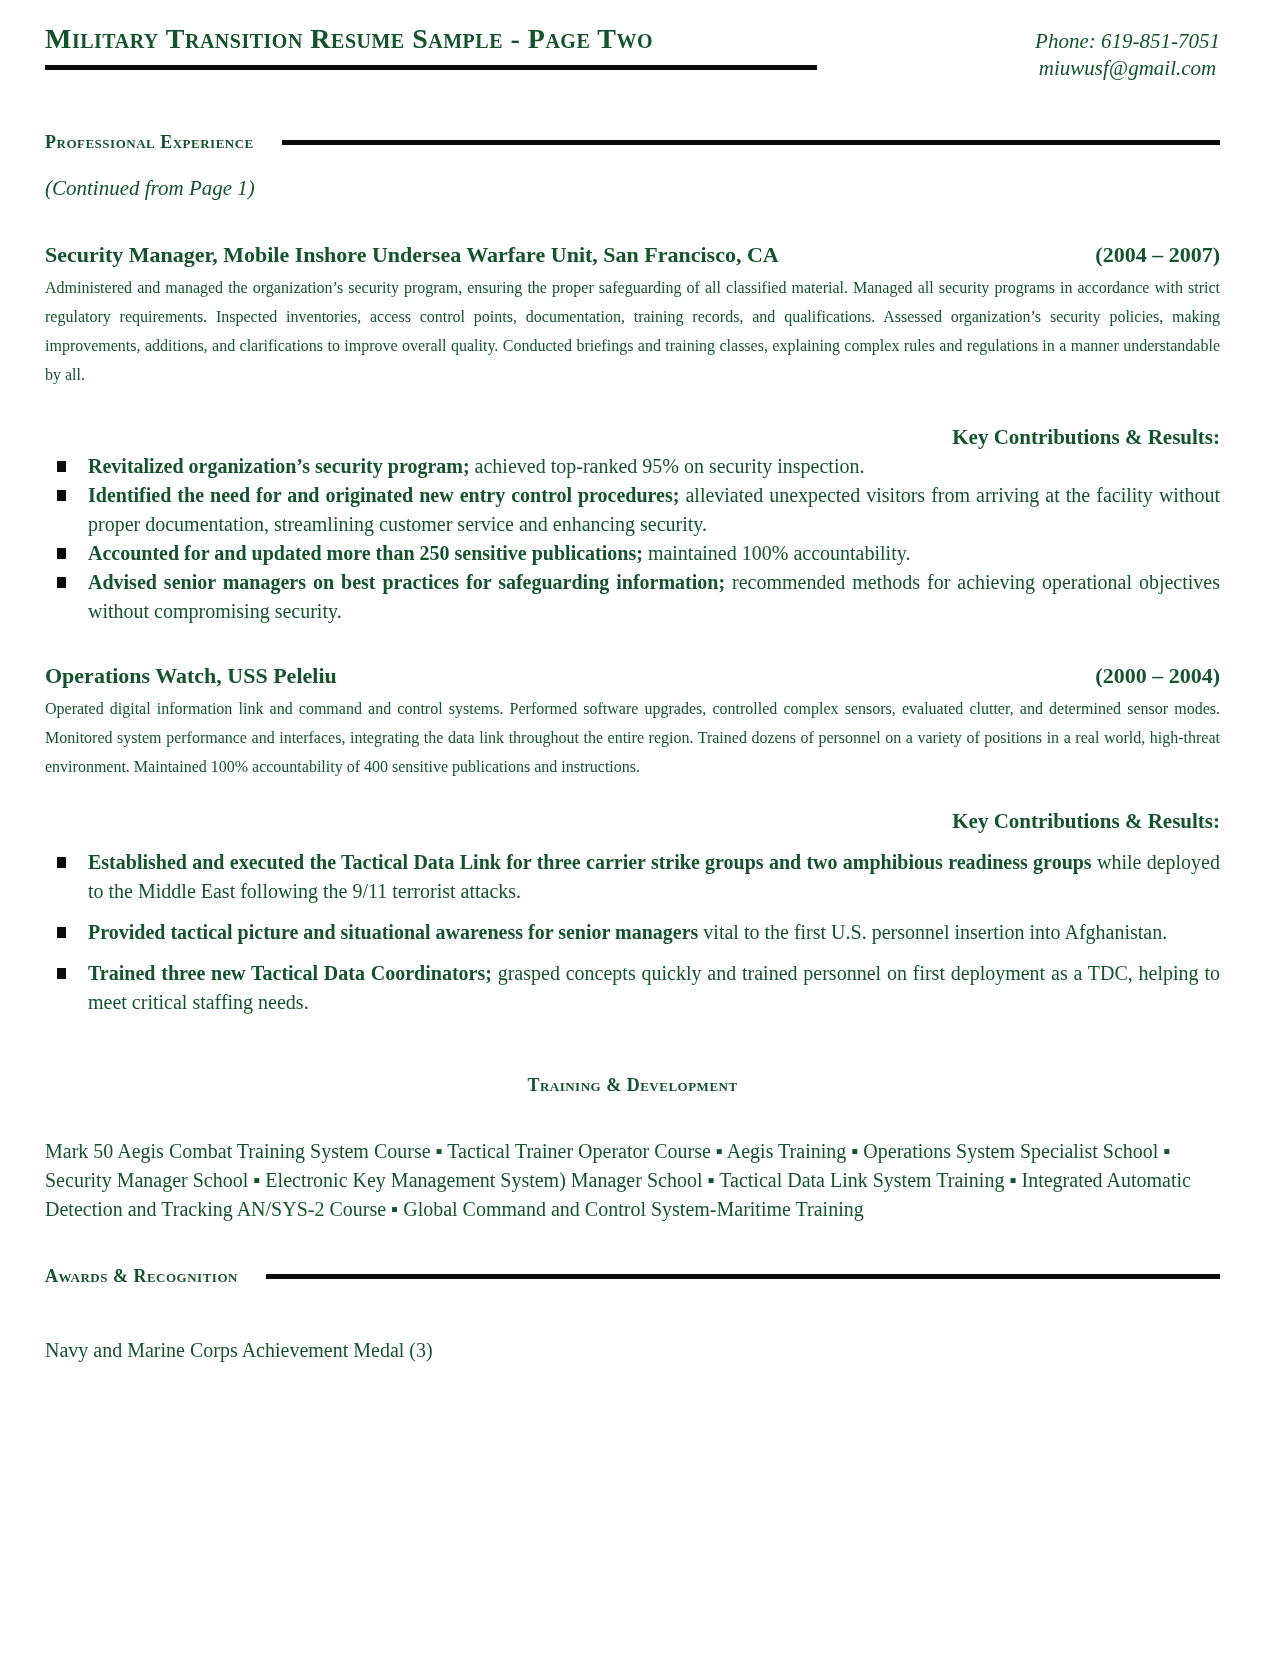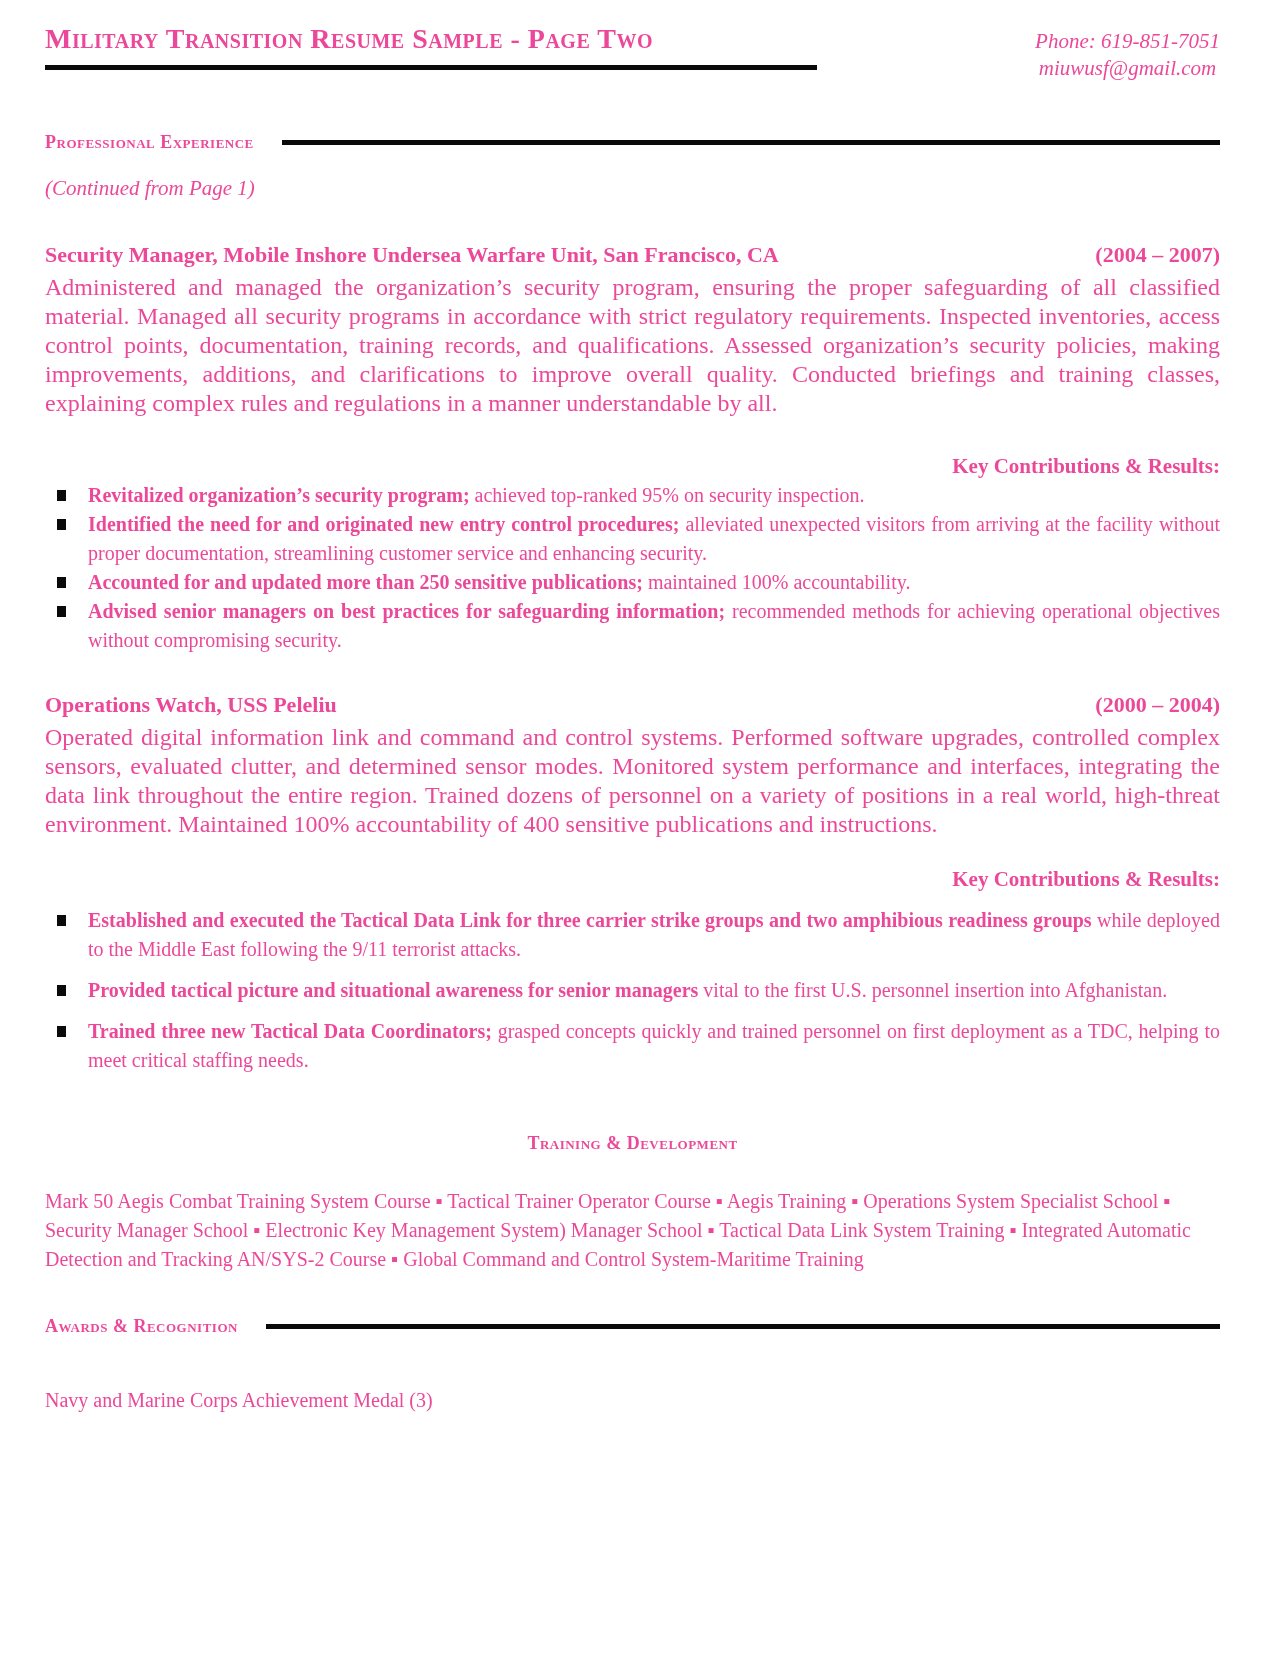--- a/index.html
+++ b/index.html
@@ -2,21 +2,21 @@
 <html><head>
 <meta charset="utf-8">
 <style>
   * { margin: 0; padding: 0; box-sizing: border-box; }
   html, body { background: #ffffff; }
   .page {
     position: relative;
     width: 1278px;
     height: 1654px;
     background: #ffffff;
-    color: #ec4899;
+    color: #14532d;
     font-family: "Liberation Serif", "DejaVu Serif", serif;
     padding: 22px 58px 0 45px;
     overflow: hidden;
   }
 
   
   .header { display: flex; justify-content: space-between; align-items: flex-start; }
   .header-left { width: 790px; }
   .doc-title {
     font-variant: small-caps;
@@ -43,42 +43,42 @@
 
   .continued-note { margin-top: 16px; font-style: italic; font-size: 21px; line-height: 29px; }
 
   
   .job-heading-row {
     display: flex; justify-content: space-between; align-items: baseline;
     font-weight: bold; font-size: 22px; line-height: 28px;
   }
   .job-summary {
     margin-top: 4px;
-    font-size: 24px; line-height: 29px;
+    font-size: 16px; line-height: 29px;
     text-align: justify;
   }
   .key-heading { font-weight: bold; font-size: 21px; line-height: 29px; text-align: right; }
 
   .bullet-item { position: relative; padding-left: 43px; font-size: 20px; line-height: 29px; text-align: justify; }
   .bullet-square {
     position: absolute; left: 12px; top: 9px;
     width: 9px; height: 11px; background: #0a0a0a;
   }
   .bullet-item .b { font-weight: bold; }
 
   
   .mt-exp      { margin-top: 44px; }
   .mt-job1     { margin-top: 38px; }
   .mt-key1     { margin-top: 34px; }
   .mt-bullet   { }
   .mt-job2     { margin-top: 36px; }
   .mt-key2     { margin-top: 26px; }
   .mt-bullet2  { margin-top: 12px; }
   .mt-training { margin-top: 52px; flex-direction: column; }
-  .training-text { margin-top: 28px; font-size: 20px; line-height: 29px; }
+  .training-text { margin-top: 36px; font-size: 20px; line-height: 29px; }
   .mt-awards   { margin-top: 36px; }
   .award-text  { margin-top: 44px; font-size: 20px; line-height: 29px; }
 </style>
 </head>
 <body>
 
 <div class="page">
 
   <div class="header">
     <div class="header-left">

